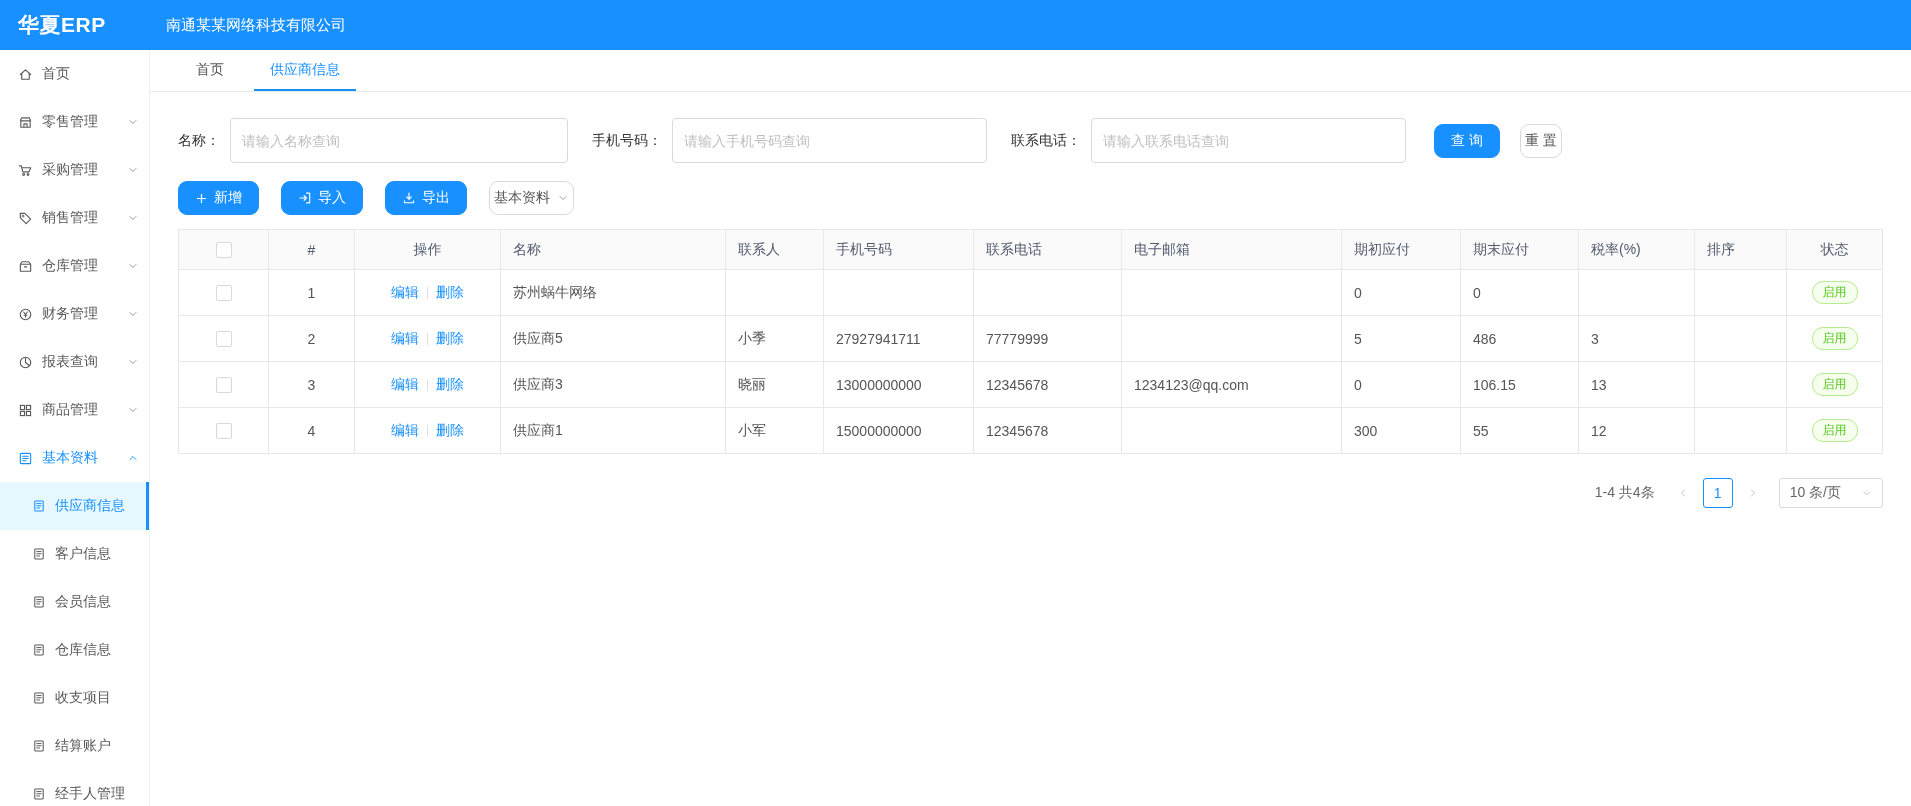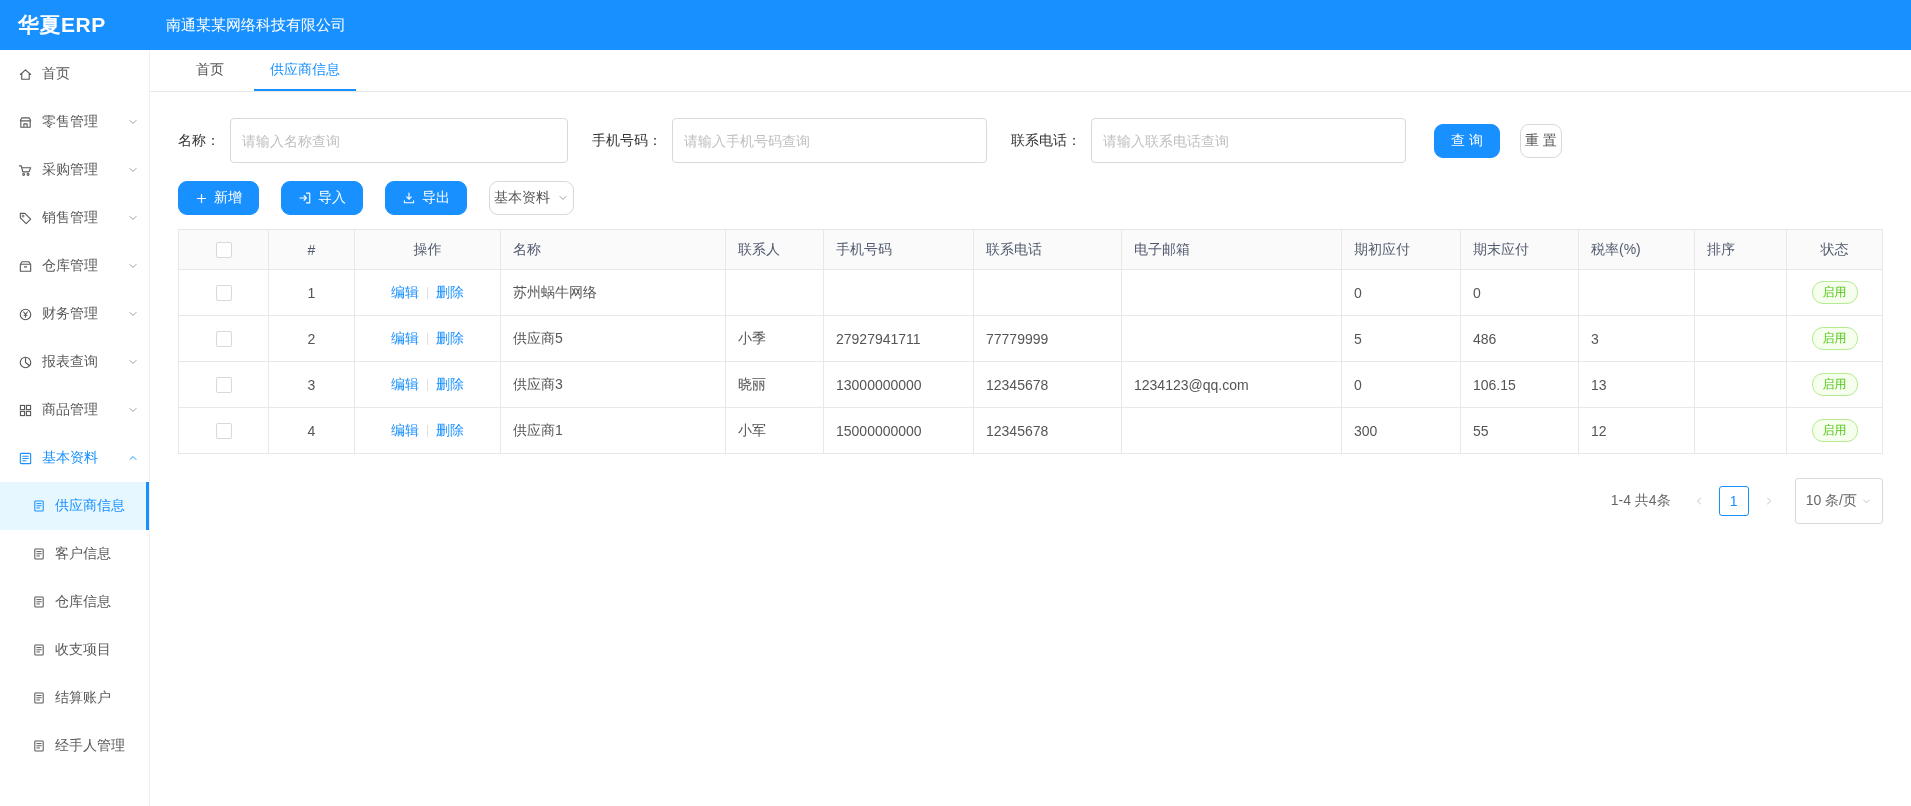--- a/index.html
+++ b/index.html
@@ -126,22 +126,22 @@
   .pg-btn {
     width: 28px; height: 28px; display: flex; align-items: center; justify-content: center;
     color: #cfcfcf; cursor: pointer;
   }
   .pg-page {
     min-width: 30px; height: 30px; padding: 0 6px;
     border: 1px solid #1890ff; border-radius: 3px; color: #1890ff; background: #fff;
     display: flex; align-items: center; justify-content: center; margin: 0 6px; cursor: pointer;
   }
   .pg-size {
-    height: 46px; border: 1px solid #d9d9d9; border-radius: 3px; background: #fff;
-    display: flex; align-items: center; gap: 4px; padding: 0 10px; margin-left: 12px;
+    height: 30px; border: 1px solid #d9d9d9; border-radius: 3px; background: #fff;
+    display: flex; align-items: center; gap: 20px; padding: 0 10px; margin-left: 12px;
     color: #666; cursor: pointer;
   }
   .pg-size .caret { color: #bbb; display: flex; }
 </style>
 </head>
 <body>
 
 <svg width="0" height="0" style="position:absolute" aria-hidden="true">
   <defs>
     <g id="i-home">
@@ -354,20 +354,28 @@
       </span>
     <span>供应商信息</span>
   </div>
   <div class="menu-item sub-item">
     <span class="mi-icon">
         <svg class="ic" width="14" height="14" viewBox="0 0 16 16">
           <use href="#i-doc"></use>
         </svg>
       </span>
     <span>客户信息</span>
+  </div>
+  <div class="menu-item sub-item">
+    <span class="mi-icon">
+        <svg class="ic" width="14" height="14" viewBox="0 0 16 16">
+          <use href="#i-doc"></use>
+        </svg>
+      </span>
+    <span>会员信息</span>
   </div>
   <div class="menu-item sub-item">
     <span class="mi-icon">
         <svg class="ic" width="14" height="14" viewBox="0 0 16 16">
           <use href="#i-doc"></use>
         </svg>
       </span>
     <span>仓库信息</span>
   </div>
   <div class="menu-item sub-item">

